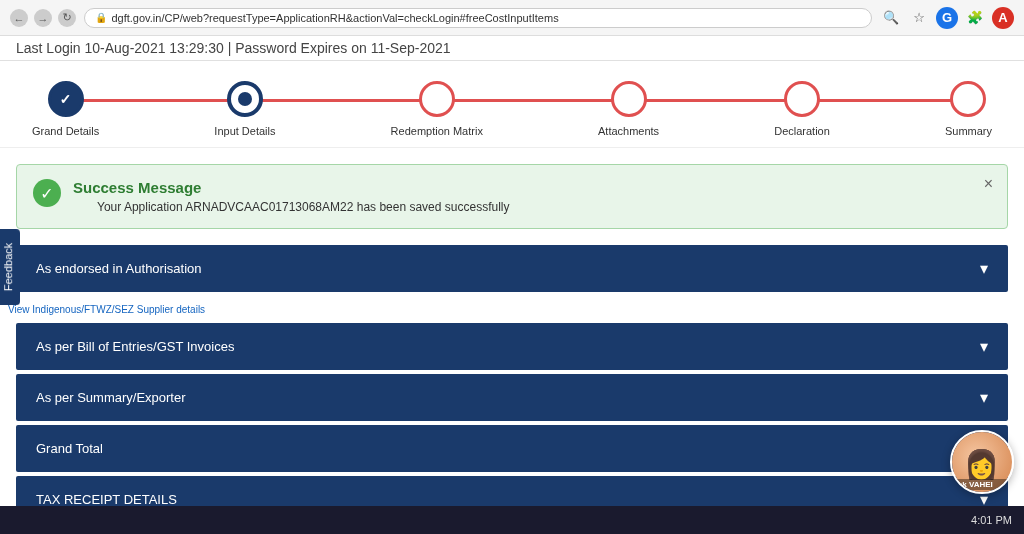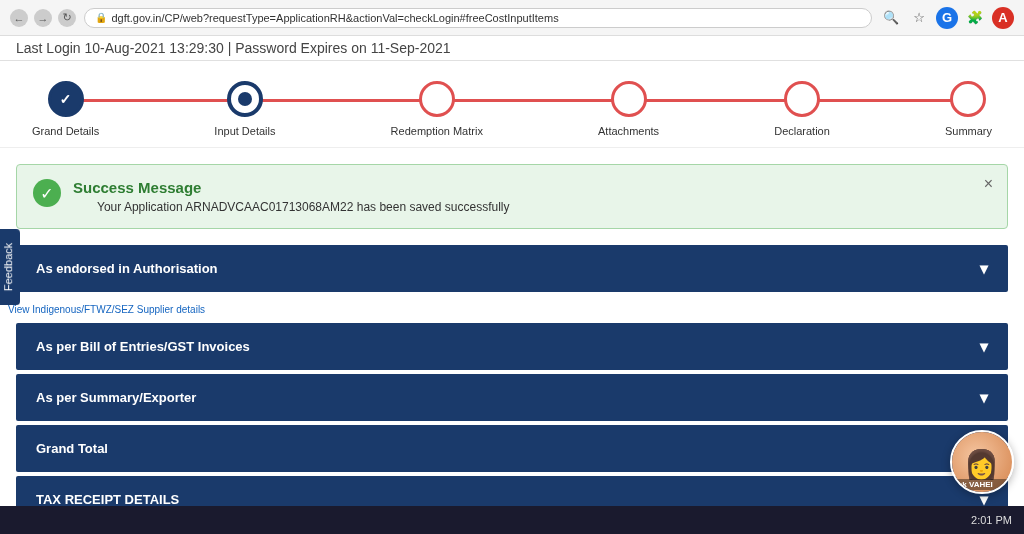--- a/index.html
+++ b/index.html
@@ -204,21 +204,21 @@
       background: #1a3a6b;
       color: #fff;
       padding: 14px 20px;
       margin: 0 16px 4px;
       border-radius: 2px;
       display: flex;
       justify-content: space-between;
       align-items: center;
       cursor: pointer;
       font-size: 13px;
-      font-weight: 700;
+      font-weight: 400;
     }
     .accordion-section .chevron { font-size: 16px; }
 
     .link-row {
       padding: 8px 8px;
       font-size: 10px;
     }
     .link-row a {
       color: #1565c0;
       text-decoration: none;
@@ -402,14 +402,14 @@
 </div>
 
 <div class="ask-vahei">
   <div class="ask-vahei-inner">
     <div style="font-size:28px;line-height:1;color:#8B4513;text-align:center;padding-top:4px;">👩</div>
     <div class="ask-vahei-label">Ask VAHEI</div>
   </div>
 </div>
 
 <div class="taskbar">
-  <span>2:01 PM</span>
+  <span>4:01 PM</span>
 </div>
 
 </body></html>

